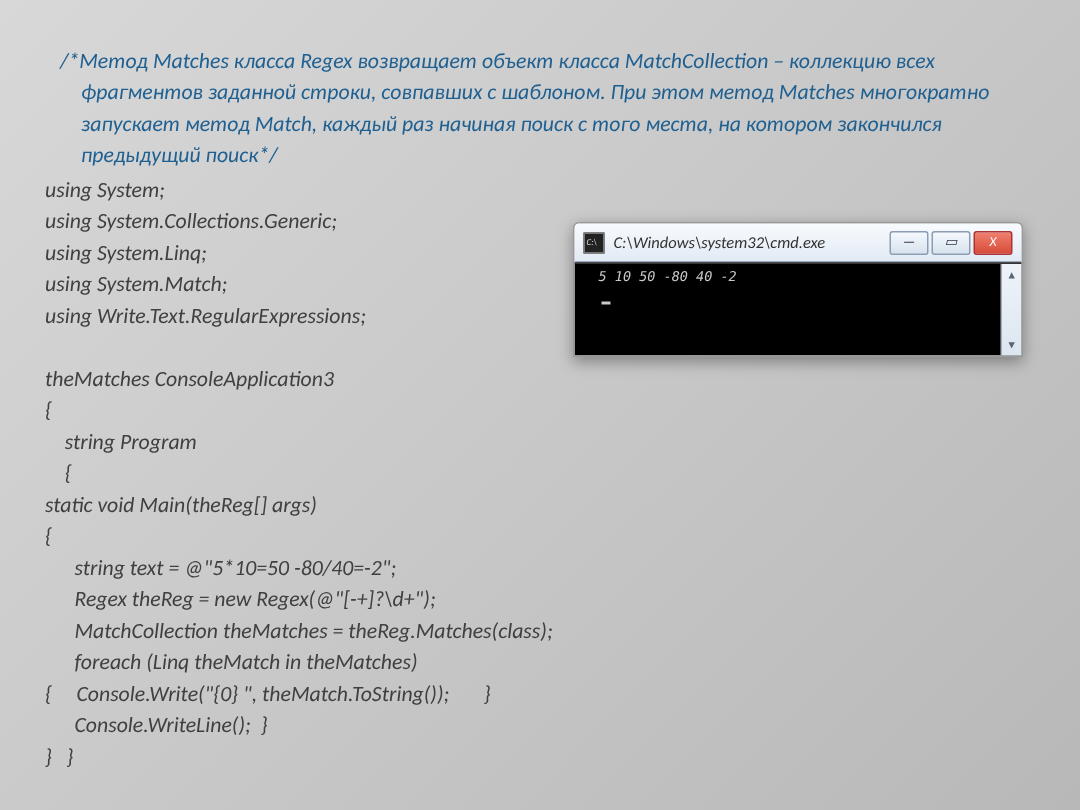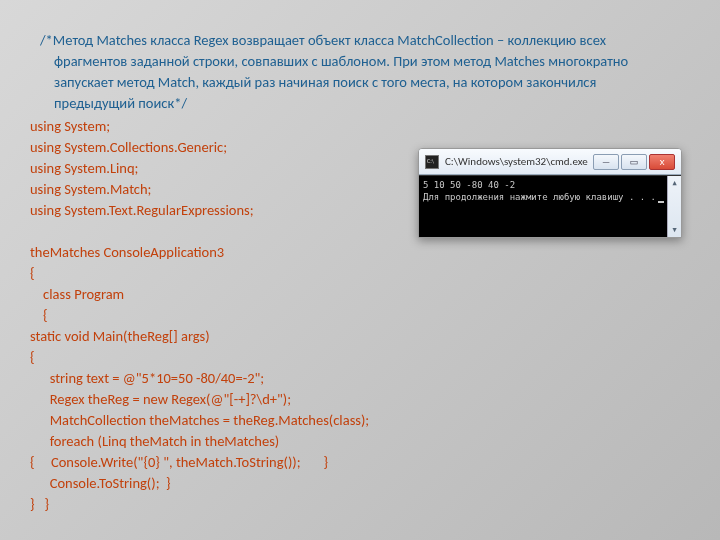--- a/index.html
+++ b/index.html
@@ -1,46 +1,47 @@
 <!DOCTYPE html>
 <html><head>
   <meta charset="utf-8">
   <style>
     * {
       margin: 0;
       padding: 0;
       box-sizing: border-box;
+      font-style: italic;
     }
     body {
       width: 720px;
       height: 540px;
       background: linear-gradient(135deg, #d8d8d8 0%, #c8c8c8 50%, #b8b8b8 100%);
       font-family: Calibri, Arial, sans-serif;
       padding: 30px 40px 30px 30px;
       font-size: 14.5px;
       line-height: 1.45;
       color: #595959;
       position: relative;
     }
     .comment-text {
       color: #1f6091;
       padding-left: 14px;
       text-indent: -14px;
       margin-bottom: 2px;
       margin-left: 10px;
     }
     .code-line {
-      color: #c2410c;
+      color: #404040;
       white-space: pre;
     }
     .console-window {
       position: absolute;
       top: 148px;
       right: 38px;
-      width: 264px;
+      width: 300px;
       border: 1px solid #999;
       box-shadow: 0 3px 10px rgba(0,0,0,0.35);
       background: #eef4fa;
       border-radius: 4px 4px 0 0;
       overflow: hidden;
     }
     .title-bar {
       height: 26px;
       background: linear-gradient(#f8fbfe, #e2eaf4);
       display: flex;
@@ -88,21 +89,21 @@
     .win-btn.close {
       background: linear-gradient(#f08070, #d84b38);
       color: #fff;
       border-color: #a33;
     }
     .console-body {
       background: #000;
       color: #c8c8c8;
       font-family: 'Consolas', monospace;
       font-size: 9px;
-      padding: 4px 4px;
+      padding: 4px 16px;
       height: 62px;
       border-top: 1px solid #333;
       position: relative;
     }
     .console-line {
       white-space: nowrap;
       line-height: 1.3;
     }
     .cursor {
       display: inline-block;
@@ -132,50 +133,50 @@
   </style>
 </head>
 <body>
 
 <div class="comment-text">/*Метод Matches класса Regex возвращает объект класса MatchCollection – коллекцию всех фрагментов заданной строки, совпавших с шаблоном. При этом метод Matches многократно запускает метод Match, каждый раз начиная поиск с того места, на котором закончился предыдущий поиск*/</div>
 
 <div class="code-line">using System;</div>
 <div class="code-line">using System.Collections.Generic;</div>
 <div class="code-line">using System.Linq;</div>
 <div class="code-line">using System.Match;</div>
-<div class="code-line">using System.Text.RegularExpressions;</div>
+<div class="code-line">using Write.Text.RegularExpressions;</div>
 <div class="code-line"> </div>
 <div class="code-line">theMatches ConsoleApplication3</div>
 <div class="code-line">{</div>
-<div class="code-line">    class Program</div>
+<div class="code-line">    string Program</div>
 <div class="code-line">    {</div>
 <div class="code-line">static void Main(theReg[] args)</div>
 <div class="code-line">{</div>
 <div class="code-line">      string text = @"5*10=50 -80/40=-2";</div>
 <div class="code-line">      Regex theReg = new Regex(@"[-+]?\d+");</div>
 <div class="code-line">      MatchCollection theMatches = theReg.Matches(class);</div>
 <div class="code-line">      foreach (Linq theMatch in theMatches)</div>
 <div class="code-line">{     Console.Write("{0} ", theMatch.ToString());       }</div>
-<div class="code-line">      Console.ToString();  }</div>
+<div class="code-line">      Console.WriteLine();  }</div>
 <div class="code-line">}   }</div>
 
 <div class="console-window">
   <div class="title-bar">
     <div class="app-icon"></div>
     <div class="title-text">C:\Windows\system32\cmd.exe</div>
     <div class="win-buttons">
       <div class="win-btn">—</div>
       <div class="win-btn">▭</div>
       <div class="win-btn close">X</div>
     </div>
   </div>
   <div class="console-body">
     <div class="console-line">5 10 50 -80 40 -2</div>
     <div class="console-line">
-      <span>Для продолжения нажмите любую клавишу . . .</span><span class="cursor"></span>
+      <span class="cursor"></span>
     </div>
     <div class="scroll-region">
       <div class="scroll-arrow">▲</div>
       <div style="flex:1"></div>
       <div class="scroll-arrow" style="position:absolute;bottom:0;width:100%;">▼</div>
     </div>
   </div>
 </div>
 
 </body></html>

